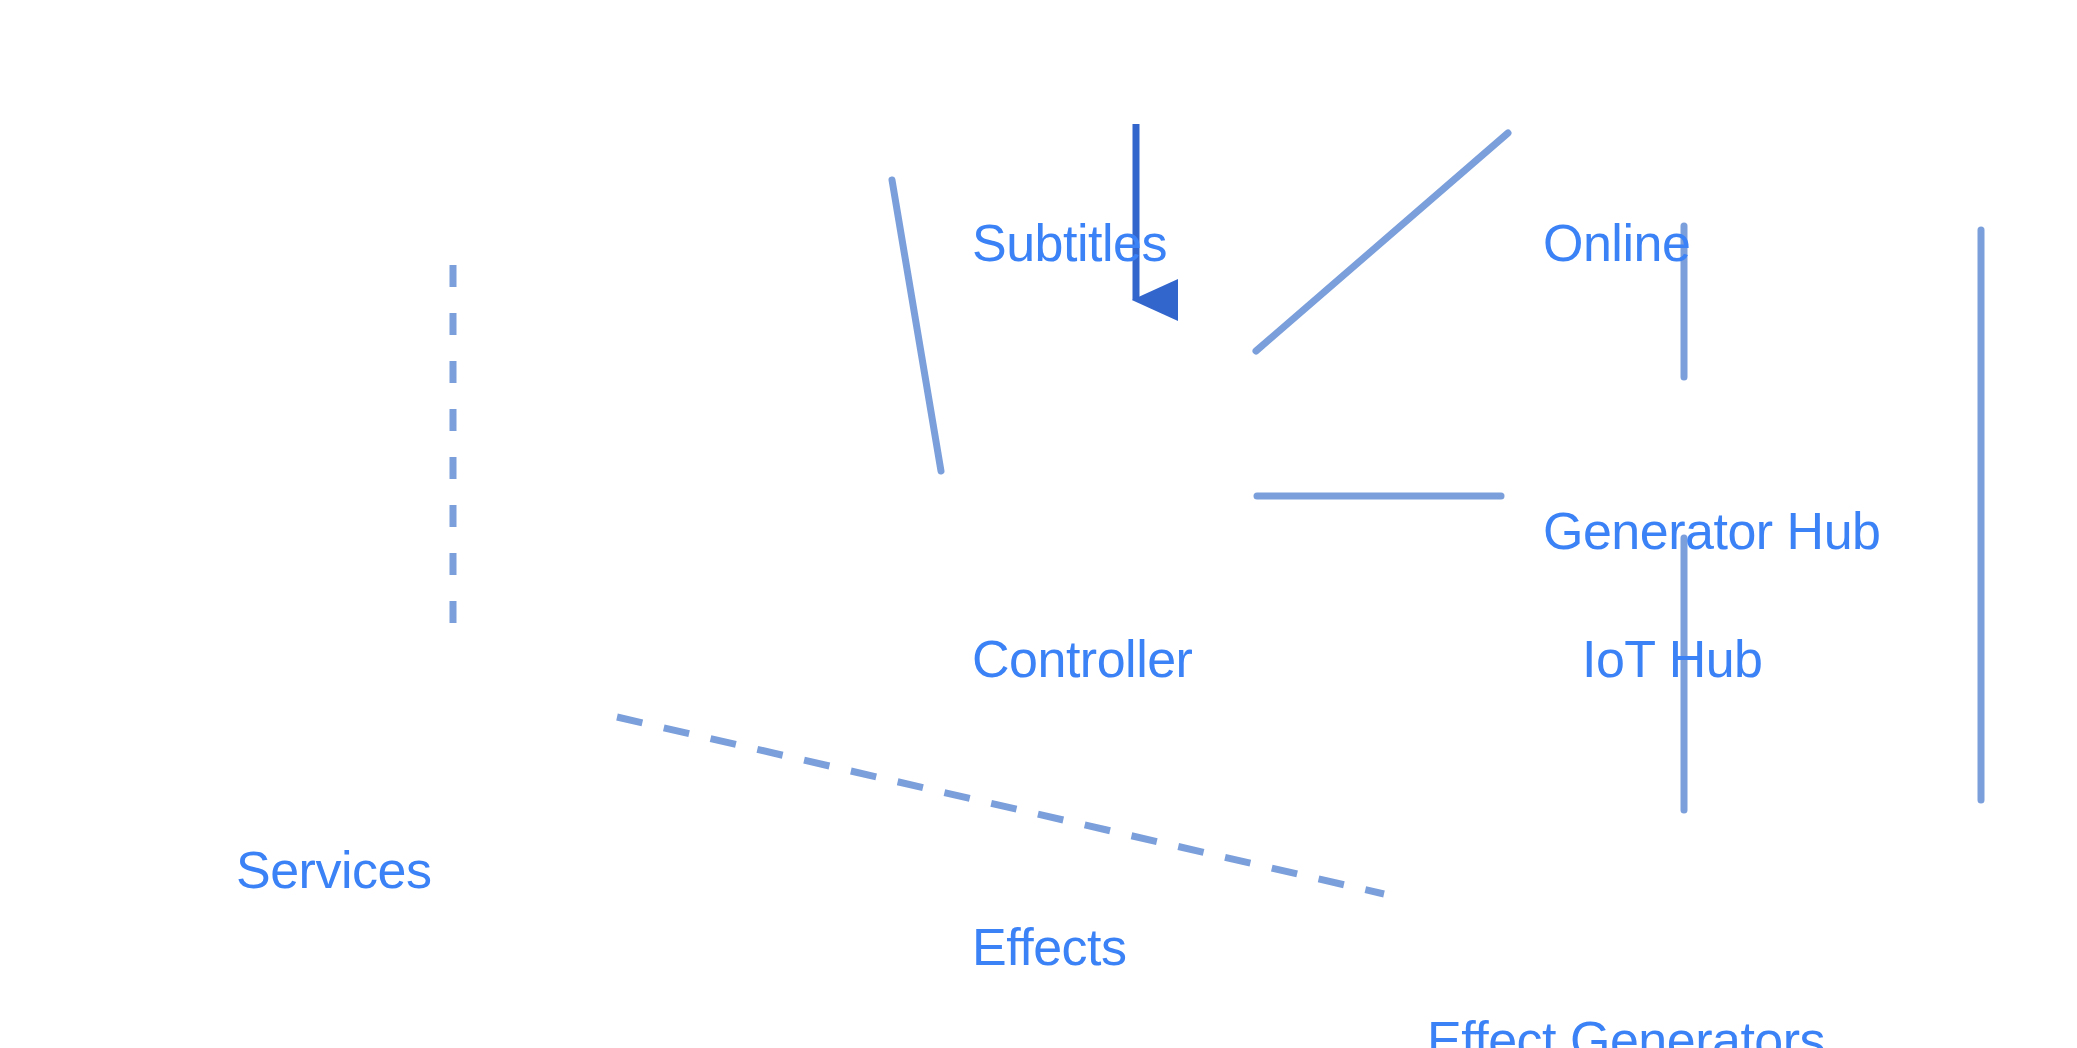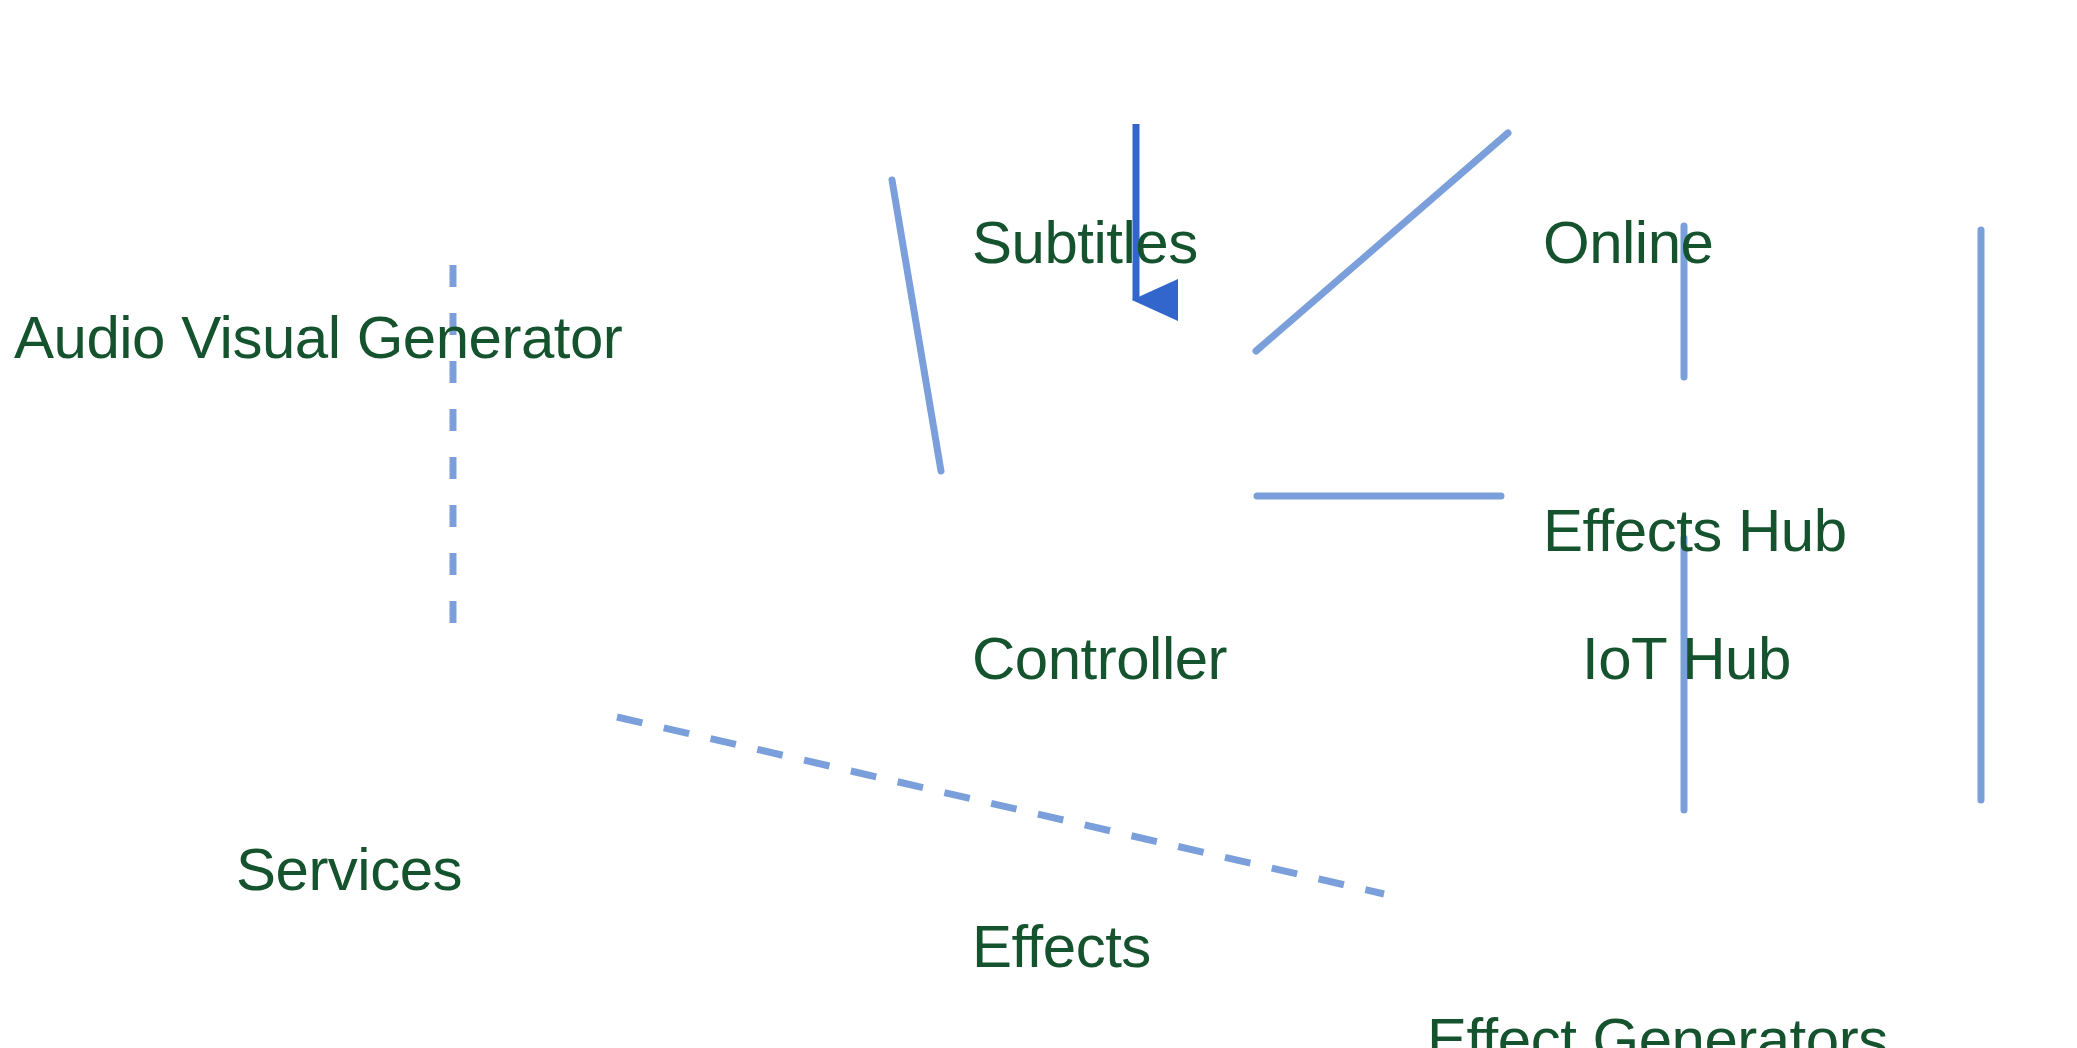--- a/index.html
+++ b/index.html
@@ -20,24 +20,24 @@
   }
   #edge-layer {
     position: absolute;
     left: 0;
     top: 0;
     width: 2077px;
     height: 1048px;
   }
   .node {
     position: absolute;
-    color: #14532d;
+    color: #3b82f6;
     font-family: "Liberation Sans", sans-serif;
     font-weight: 400;
-    font-size: 60px;
+    font-size: 52px;
     line-height: 96px;
     letter-spacing: -0.5px;
     white-space: pre;
     -webkit-font-smoothing: antialiased;
   }
   .node-line {
     display: block;
   }
   
   #node-audio-visual-generator { left: 14px;   top: 98px;  }
@@ -72,31 +72,28 @@
 
     <line x1="1684" y1="226" x2="1684" y2="377" stroke="#7b9fdb" stroke-width="7" stroke-linecap="round"></line>
 
     <line x1="1684" y1="538" x2="1684" y2="810" stroke="#7b9fdb" stroke-width="7" stroke-linecap="round"></line>
 
     <line x1="1981" y1="230" x2="1981" y2="800" stroke="#7b9fdb" stroke-width="7" stroke-linecap="round"></line>
 
     <line x1="617" y1="717" x2="1384" y2="894" stroke="#7b9fdb" stroke-width="7" stroke-dasharray="26 22" stroke-linecap="butt"></line>
   </svg>
 
-  <div class="node" id="node-audio-visual-generator">
-    <span class="node-line">Audio Visual Generator</span>
-  </div>
 
   <div class="node" id="node-subtitles">
     <span class="node-line">Subtitles</span>
   </div>
 
   <div class="node" id="node-online-services-hub">
     <span class="node-line">Online</span>
-    <span class="node-line">Effects Hub</span>
+    <span class="node-line">Generator Hub</span>
   </div>
 
   <div class="node" id="node-effects-controller">
     <span class="node-line">Controller</span>
     <span class="node-line">Effects</span>
   </div>
 
   <div class="node" id="node-iot-hub">
     <span class="node-line">IoT Hub</span>
   </div>

